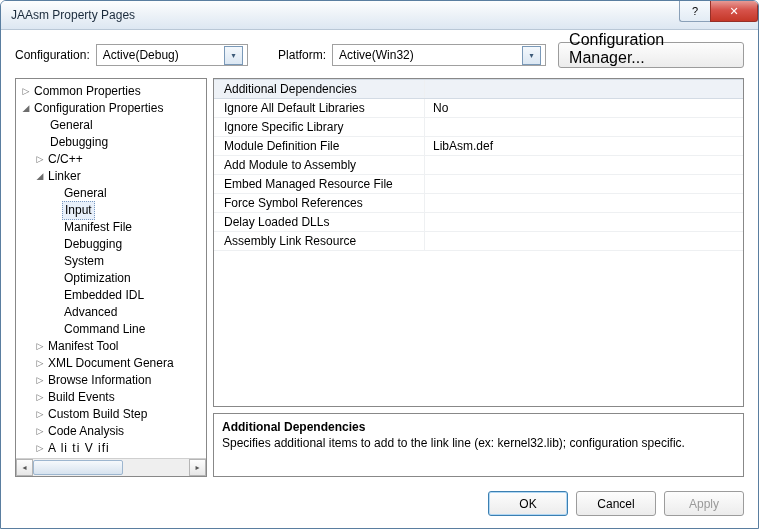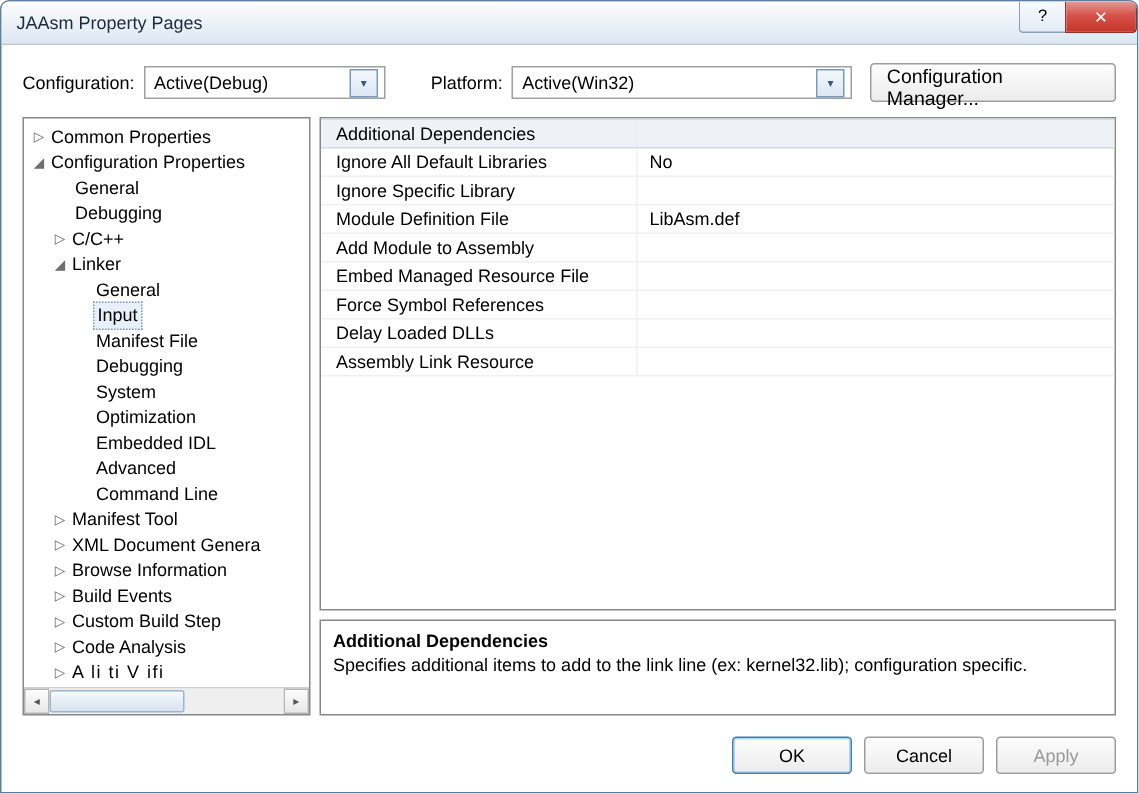--- a/index.html
+++ b/index.html
@@ -8,21 +8,21 @@
 .titlebar .title{flex:1;font-size:12px;color:#1b2b3c}
 .titlebar .btns{display:flex;height:100%}
 .titlebar .btn{width:30px;height:20px;margin-top:0;border:1px solid #8aa0b8;border-top:none;display:flex;align-items:center;justify-content:center;font-family:Arial;font-size:11px;background:linear-gradient(#f7fafd,#e3ecf5)}
 .titlebar .btn.help{border-radius:0 0 0 3px;border-right:none}
 .titlebar .btn.close{width:46px;background:linear-gradient(#e79a95,#d6534b 45%,#c53728);color:#fff;border-color:#963028;border-radius:0 0 3px 0}
 .topbar{display:flex;align-items:center;gap:6px;padding:12px 14px 10px}
 .lbl{font-size:12px}
 .combo{height:22px;border:1px solid #a0a0a0;background:#fff;display:flex;align-items:center;padding:0 4px 0 6px;box-sizing:border-box}
 .combo .txt{flex:1;font-size:12px}
 .combo .arrow{width:17px;height:17px;border:1px solid #7a99b8;background:linear-gradient(#f4f8fc,#dbe7f3);display:flex;align-items:center;justify-content:center;font-size:8px;color:#3c5a78}
-.cfgmgr{height:24px;border:1px solid #9c9c9c;background:linear-gradient(#fdfdfd,#ececec);padding:0 10px;font-size:13px;display:flex;align-items:flex-start;border-radius:3px}
+.cfgmgr{height:24px;border:1px solid #9c9c9c;background:linear-gradient(#fdfdfd,#ececec);padding:0 10px;font-size:16px;display:flex;align-items:flex-end;border-radius:3px}
 .body{flex:1;display:flex;gap:6px;padding:0 14px 6px}
 .treewrap{width:190px;display:flex;flex-direction:column;border:1px solid #888;background:#fff}
 .tree{flex:1;overflow:hidden;padding:4px 0 0 4px;line-height:17px;font-size:12px;white-space:nowrap}
 .tree .row{display:flex;align-items:center;height:17px}
 .tree .exp{width:12px;display:inline-flex;justify-content:center;color:#6d6d6d;font-size:9px}
 .tree .lab{padding:0 2px}
 .tree .sel .lab{border:1px dotted #7a99c0;background:#e8f0fa;padding:0 2px}
 .ind1{padding-left:14px}.ind2{padding-left:28px}.ind3{padding-left:42px}
 .hscroll{height:17px;border-top:1px solid #cfcfcf;background:#f0f0f0;display:flex;align-items:center}
 .hscroll .sbtn{width:17px;height:17px;border:1px solid #b5b5b5;background:linear-gradient(#fdfdfd,#e7e7e7);box-sizing:border-box;display:flex;align-items:center;justify-content:center;font-size:8px;color:#555}

